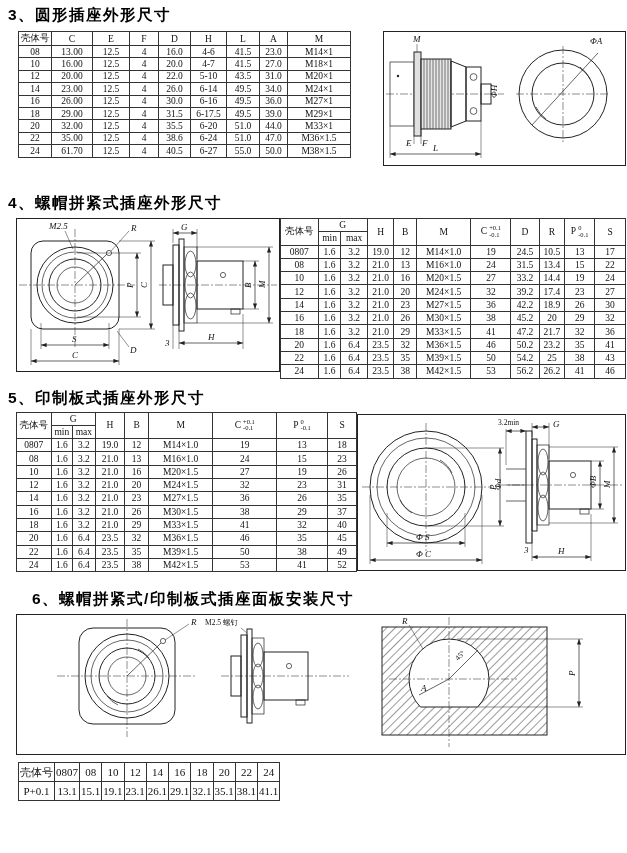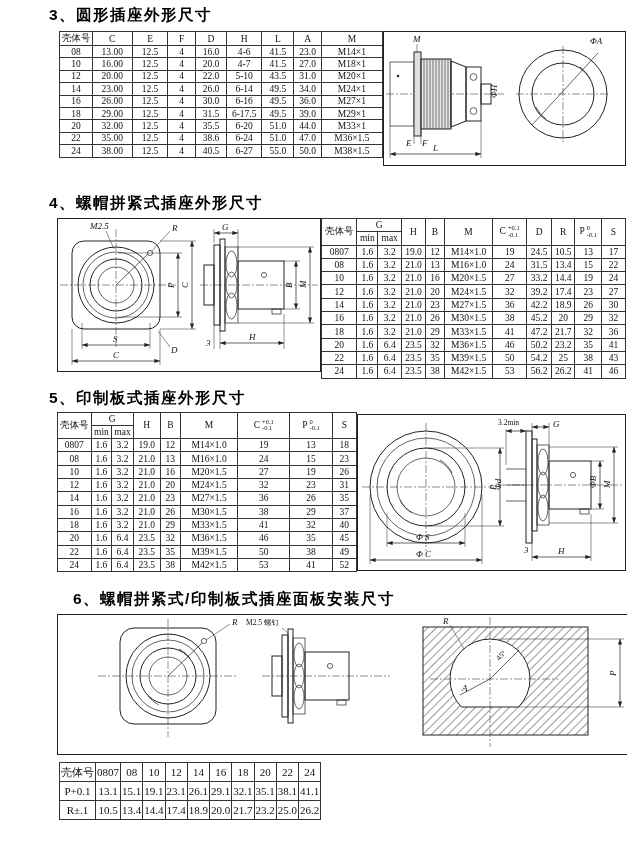--- a/index.html
+++ b/index.html
@@ -1,18 +1,18 @@
 <!DOCTYPE html>
 <html><head>
 <meta charset="utf-8">
 <style>
   html,body{margin:0;padding:0;}
   body{width:627px;height:853px;background:#fff;color:#111;overflow:hidden;
        font-family:"Liberation Serif",serif;}
-  .page{padding-top:5px;padding-left:41px;}
+  .page{padding-top:5px;}
   .sec-title{font-family:"Liberation Sans",sans-serif;font-weight:bold;color:#000;
        font-size:15.5px;margin:0 0 0 8px;letter-spacing:1.5px;white-space:nowrap;}
   .row{display:flex;align-items:flex-start;justify-content:space-between;}
   .row3{margin:5px 1px 0 18px;}
   .row4{margin:4px 1px 0 16px;}
   .row5{margin:3px 1px 0 16px;}
   .mt27{margin-top:27px;} .mt8{margin-top:9px;} .mt16{margin-top:17px;margin-left:32px;}
   .frame{border:1px solid #222;background:#fff;}
   .frame svg{display:block;}
   
@@ -158,21 +158,21 @@
             <td>12.5</td>
             <td>4</td>
             <td>38.6</td>
             <td>6-24</td>
             <td>51.0</td>
             <td>47.0</td>
             <td>M36×1.5</td>
           </tr>
           <tr>
             <td>24</td>
-            <td>38.00</td>
+            <td>61.70</td>
             <td>12.5</td>
             <td>4</td>
             <td>40.5</td>
             <td>6-27</td>
             <td>55.0</td>
             <td>50.0</td>
             <td>M38×1.5</td>
           </tr>
         </tbody>
       </table>
@@ -710,29 +710,16 @@
           <td>15.1</td>
           <td>19.1</td>
           <td>23.1</td>
           <td>26.1</td>
           <td>29.1</td>
           <td>32.1</td>
           <td>35.1</td>
           <td>38.1</td>
           <td>41.1</td>
         </tr>
-        <tr>
-          <td>R±.1</td>
-          <td>10.5</td>
-          <td>13.4</td>
-          <td>14.4</td>
-          <td>17.4</td>
-          <td>18.9</td>
-          <td>20.0</td>
-          <td>21.7</td>
-          <td>23.2</td>
-          <td>25.0</td>
-          <td>26.2</td>
-        </tr>
       </tbody>
     </table>
 
 </div>
 
 </body></html>

